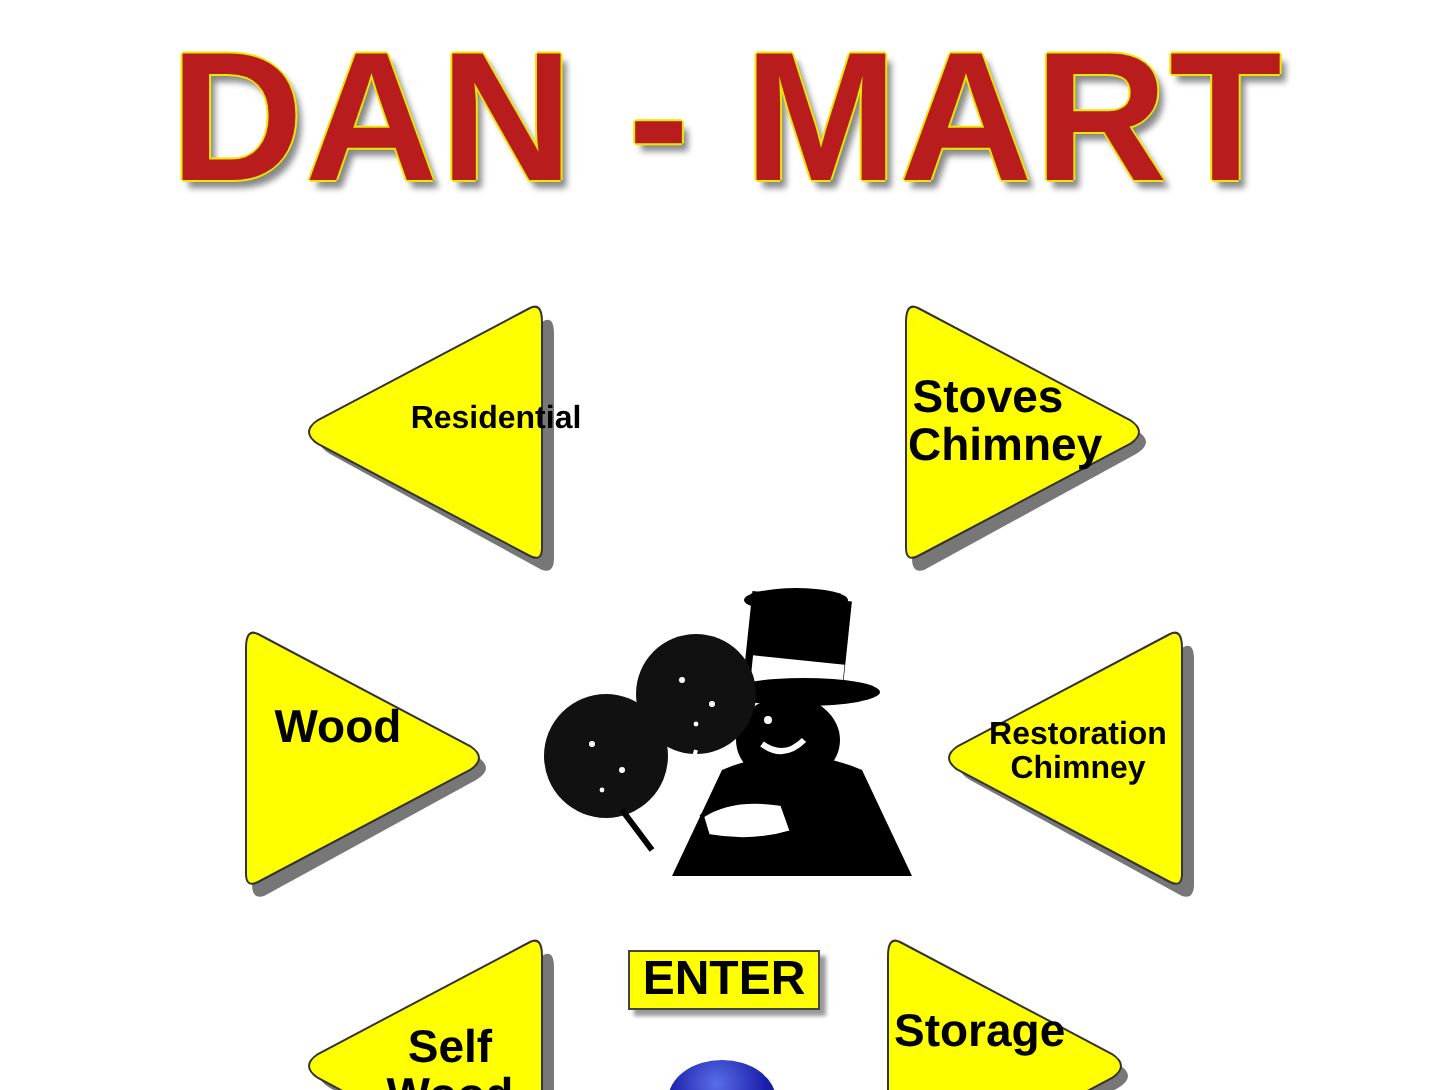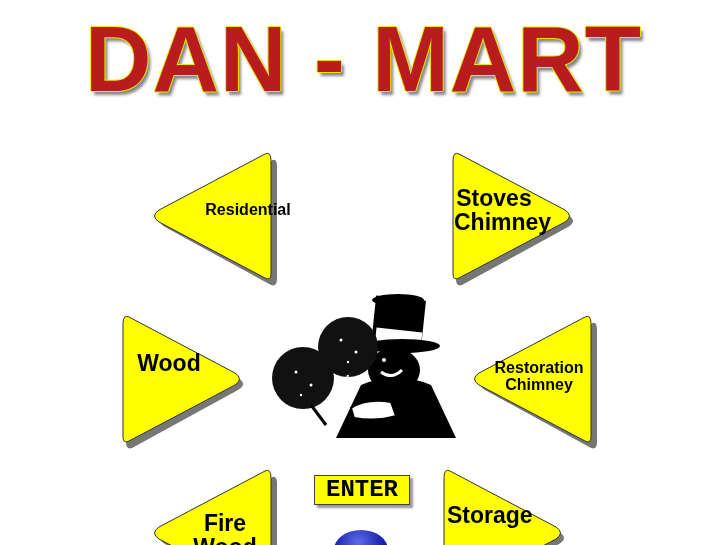--- a/index.html
+++ b/index.html
@@ -3,21 +3,21 @@
 <meta charset="utf-8">
 <style>
   html, body { margin:0; padding:0; }
   body { width:727px; height:545px; overflow:hidden; background:#ffffff; position:relative; font-family:"Liberation Sans", sans-serif; }
   .title { position:absolute; left:0; top:0; width:727px; text-align:center; font-weight:bold; font-size:92px; line-height:118px; color:#b91c1c; letter-spacing:1px;
     text-shadow: 1px 0 #e8e800, -1px 0 #e8e800, 0 1px #e8e800, 0 -1px #e8e800, 3px 4px 3px #888; }
   .sign { position:absolute; cursor:pointer; }
   .sign svg { position:absolute; left:0; top:0; overflow:visible; }
   .sign .lbl { position:absolute; font-weight:bold; color:#000; text-align:center; line-height:1.05; }
   .enter { position:absolute; left:314px; top:475px; width:94px; height:28px; background:#ffff00; border:1px solid #444; box-shadow:3px 3px 2px #999;
-    font-weight:bold; font-size:24px; line-height:28px; text-align:center; color:#000; cursor:pointer;font-family:Liberation Mono, monospace; }
+    font-weight:bold; font-size:24px; line-height:28px; text-align:center; color:#000; cursor:pointer; }
   .ball { position:absolute; left:334px; top:530px; width:54px; height:40px; border-radius:50%; background:radial-gradient(circle at 45% 30%, #5a6ee8, #1a1faa 60%, #0d1070); }
   .sweep { position:absolute; left:266px; top:290px; width:195px; height:148px; }
 </style>
 </head>
 <body>
 
 <div class="title">DAN - MART</div>
 
 <div class="sign" style="left:150px;top:150px;width:125px;height:140px;">
   <svg width="125" height="140">
@@ -60,21 +60,21 @@
       <div>Chimney</div>
   </div>
 </div>
 
 <div class="sign" style="left:150px;top:467px;width:125px;height:140px;">
   <svg width="125" height="140">
     <path d="M118 8 L12 62 Q2 68 12 74 L118 132 Q124 134 124 126 L124 14 Q124 4 118 8 Z" fill="#777" transform="translate(3,3)"></path>
     <path d="M115 4 L9 60 Q0 66 9 72 L115 128 Q121 131 121 124 L121 11 Q121 1 115 4 Z" fill="#ffff00" stroke="#333" stroke-width="1"></path>
   </svg>
   <div class="lbl" style="left:30px;top:44px;width:90px;font-size:23px;">
-    <div>Fire</div>
+    <div>Self</div>
       <div>Wood</div>
   </div>
 </div>
 
 <div class="sign" style="left:443px;top:467px;width:125px;height:140px;">
   <svg width="125" height="140">
     <path d="M7 8 L113 62 Q123 68 113 74 L7 132 Q1 134 1 126 L1 14 Q1 4 7 8 Z" fill="#777" transform="translate(3,3)"></path>
     <path d="M7 4 L113 60 Q122 66 113 72 L7 128 Q1 131 1 124 L1 11 Q1 1 7 4 Z" fill="#ffff00" stroke="#333" stroke-width="1"></path>
   </svg>
   <div class="lbl" style="left:0px;top:36px;width:100px;font-size:23px;text-align:left;padding-left:4px;">

